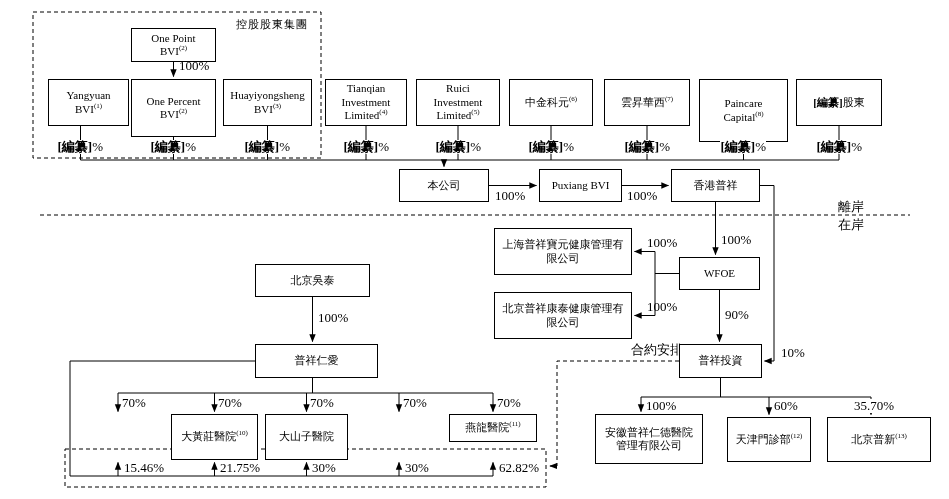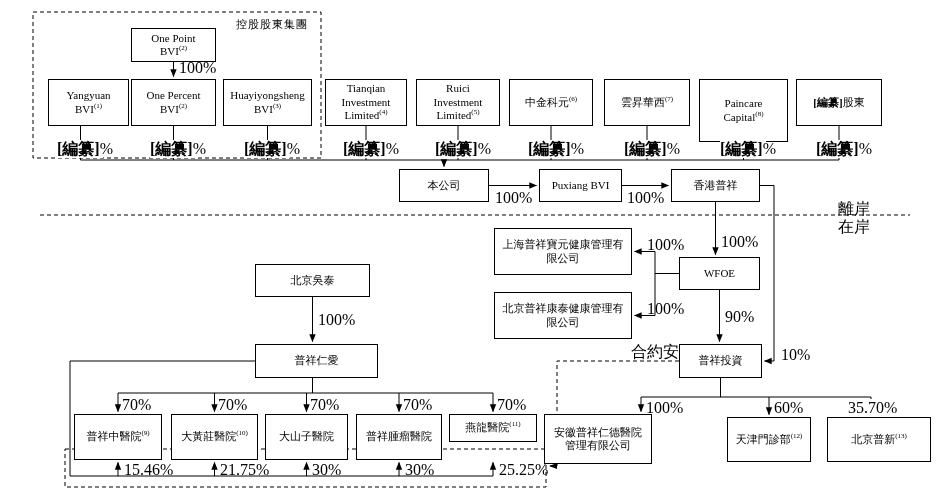--- a/index.html
+++ b/index.html
@@ -7,22 +7,22 @@
     position:relative;width:949px;height:499px;background:#fff;
     font-family:"Liberation Serif","DejaVu Serif",serif;color:#000;overflow:hidden;
   }
   #wires{position:absolute;left:0;top:0;width:949px;height:499px;}
   .box{
     position:absolute;box-sizing:border-box;border:1px solid #000;background:#fff;
     display:flex;align-items:center;justify-content:center;text-align:center;
     font-size:11px;line-height:1.22;padding:2px 5px;
   }
   .box sup{font-size:7px;line-height:0;vertical-align:super;}
-  .lbl{position:absolute;font-size:16px;line-height:1.1;white-space:nowrap;}
-  .lbl.onwire{background:#fff;text-align:left;}
+  .lbl{position:absolute;font-size:13px;line-height:1.1;white-space:nowrap;}
+  .lbl.onwire{background:#fff;text-align:right;}
   .redacted{font-weight:bold;}
   .grouplbl{position:absolute;font-size:11px;letter-spacing:1px;white-space:nowrap;}
 </style>
 </head>
 <body>
 
 <div id="stage">
 
   <svg id="wires" viewBox="0 0 949 499">
     <defs>
@@ -99,21 +99,21 @@
   <div class="lbl" style="left:838px;top:200px">離岸</div>
   <div class="lbl" style="left:838px;top:218px">在岸</div>
   <div class="lbl" style="left:631px;top:343px">合約安排</div>
 
   <div class="box" style="left:131px;top:28px;width:85px;height:34px">
     <span><span>One Point BVI</span><sup>(2)</sup></span>
   </div>
   <div class="box" style="left:48px;top:79px;width:81px;height:47px">
     <span><span>Yangyuan BVI</span><sup>(1)</sup></span>
   </div>
-  <div class="box" style="left:131px;top:79px;width:85px;height:47px">
+  <div class="box" style="left:131px;top:79px;width:85px;height:58px">
     <span><span>One Percent BVI</span><sup>(2)</sup></span>
   </div>
   <div class="box" style="left:223px;top:79px;width:89px;height:47px">
     <span><span>Huayiyongsheng BVI</span><sup>(3)</sup></span>
   </div>
   <div class="box" style="left:325px;top:79px;width:82px;height:47px">
     <span><span>Tianqian Investment Limited</span><sup>(4)</sup></span>
   </div>
   <div class="box" style="left:416px;top:79px;width:84px;height:47px">
     <span><span>Ruici Investment Limited</span><sup>(5)</sup></span>
@@ -153,37 +153,31 @@
   <div class="box" style="left:679px;top:344px;width:83px;height:34px">
     <span>普祥投資</span>
   </div>
   <div class="box" style="left:255px;top:264px;width:115px;height:33px">
     <span>北京吳泰</span>
   </div>
   <div class="box" style="left:255px;top:344px;width:123px;height:34px">
     <span>普祥仁愛</span>
   </div>
 
-  <div class="box" style="left:74px;top:414px;width:88px;height:46px">
-    <span><span>普祥中醫院</span><sup>(9)</sup></span>
-  </div>
   <div class="box" style="left:171px;top:414px;width:87px;height:46px">
     <span><span>大黃莊醫院</span><sup>(10)</sup></span>
   </div>
   <div class="box" style="left:265px;top:414px;width:83px;height:46px">
     <span><span>大山子醫院</span><sup></sup></span>
   </div>
-  <div class="box" style="left:356px;top:414px;width:86px;height:46px">
-    <span><span>普祥腫瘤醫院</span><sup></sup></span>
-  </div>
   <div class="box" style="left:449px;top:414px;width:88px;height:28px">
     <span><span>燕龍醫院</span><sup>(11)</sup></span>
   </div>
 
-  <div class="box" style="left:544px;top:414px;width:108px;height:50px">
+  <div class="box" style="left:595px;top:414px;width:108px;height:50px">
     <span>安徽普祥仁德醫院管理有限公司</span>
   </div>
   <div class="box" style="left:727px;top:417px;width:84px;height:45px">
     <span><span>天津門診部</span><sup>(12)</sup></span>
   </div>
   <div class="box" style="left:827px;top:417px;width:104px;height:45px">
     <span><span>北京普新</span><sup>(13)</sup></span>
   </div>
 
   <div class="lbl" style="left:179px;top:59px">100%</div>
@@ -210,19 +204,19 @@
   <div class="lbl" style="left:122px;top:396px">70%</div>
   <div class="lbl" style="left:218px;top:396px">70%</div>
   <div class="lbl" style="left:310px;top:396px">70%</div>
   <div class="lbl" style="left:403px;top:396px">70%</div>
   <div class="lbl" style="left:497px;top:396px">70%</div>
 
   <div class="lbl" style="left:124px;top:461px">15.46%</div>
   <div class="lbl" style="left:220px;top:461px">21.75%</div>
   <div class="lbl" style="left:312px;top:461px">30%</div>
   <div class="lbl" style="left:405px;top:461px">30%</div>
-  <div class="lbl" style="left:499px;top:461px">25.25%</div>
+  <div class="lbl" style="left:499px;top:461px">62.82%</div>
 
   <div class="lbl" style="left:646px;top:399px">100%</div>
   <div class="lbl" style="left:774px;top:399px">60%</div>
   <div class="lbl onwire" style="left:848px;top:399px;width:46px">35.70%</div>
 
 </div>
 
 </body></html>

